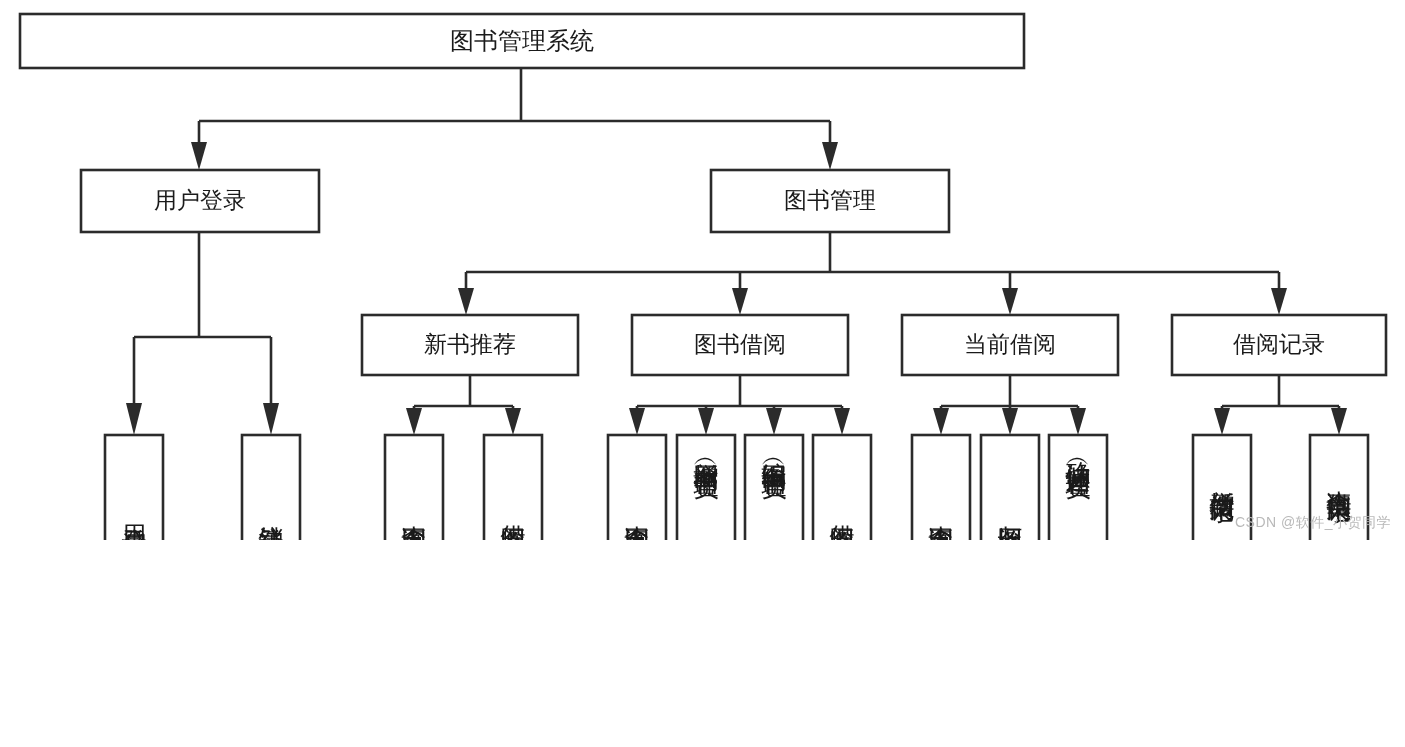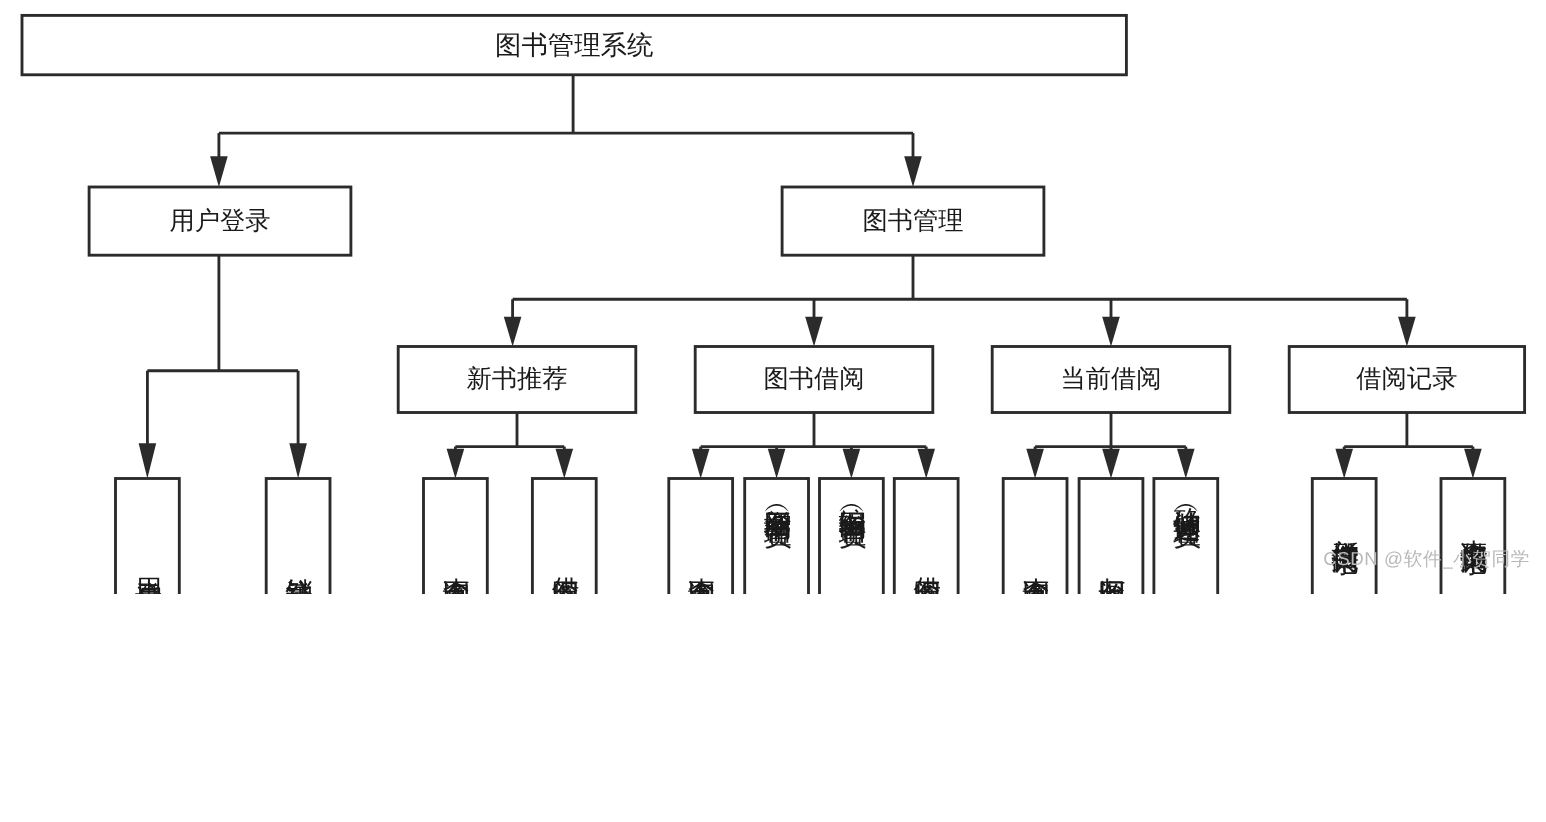--- a/index.html
+++ b/index.html
@@ -63,23 +63,23 @@
     font-family: "Liberation Sans", "DejaVu Sans", sans-serif;
     font-size: 25px;
     line-height: 1.08;
     color: #1a1a1a;
     letter-spacing: 2px;
     white-space: nowrap;
   }
   .watermark {
     position: absolute;
     right: 14px;
-    bottom: 20px;
-    font-family: "Liberation Sans", "DejaVu Sans", sans-serif;
-    font-size: 17px;
+    bottom: 8px;
+    font-family: "Liberation Sans", "DejaVu Sans", sans-serif;
+    font-size: 14px;
     color: #b9b9b9;
     letter-spacing: 0.5px;
     white-space: nowrap;
   }
 </style>
 </head>
 <body>
 
 <div id="diagram-root">
 

